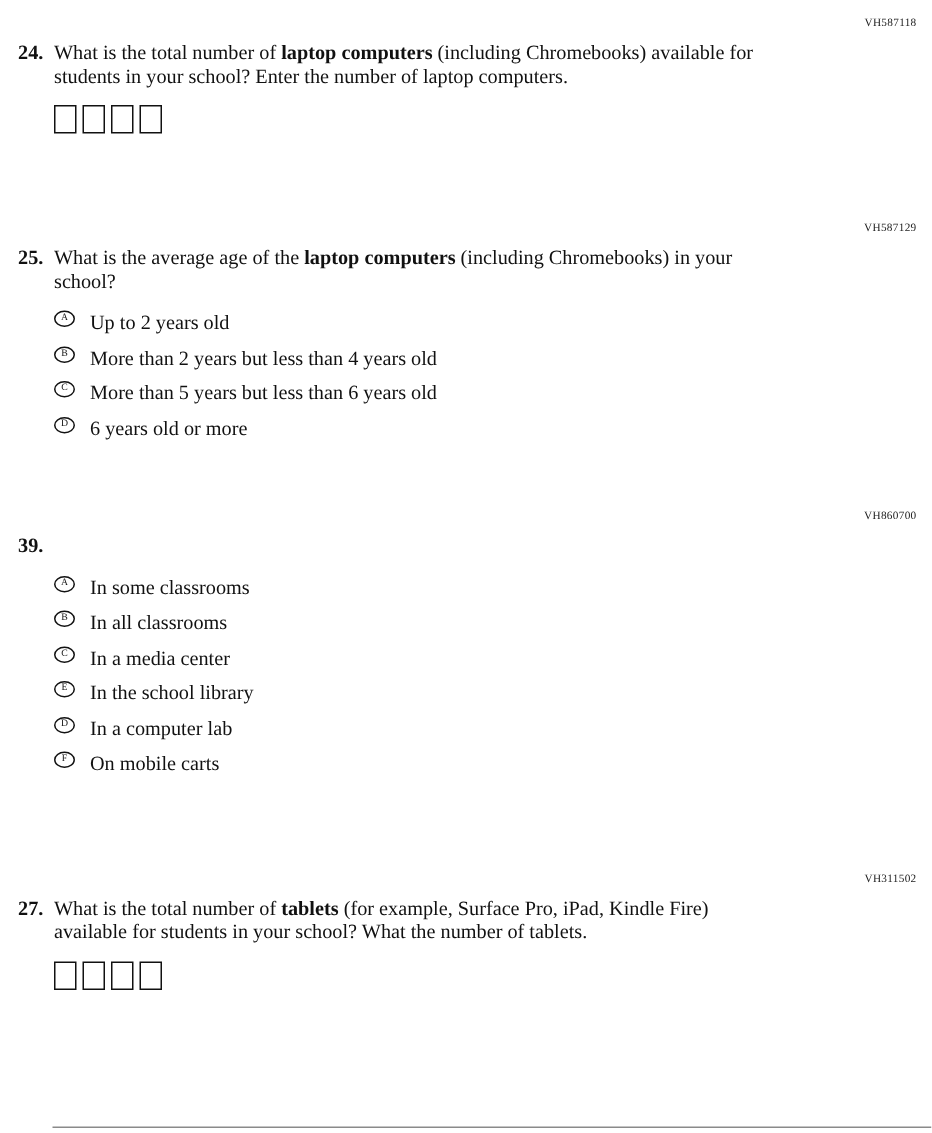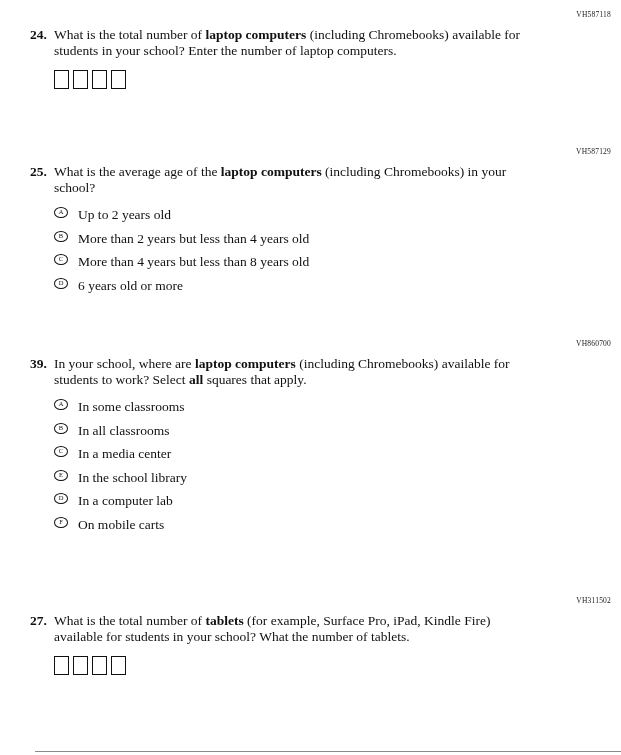--- a/index.html
+++ b/index.html
@@ -4,21 +4,21 @@
 <style>
   * { margin:0; padding:0; box-sizing:border-box; }
   html, body { background:#ffffff; }
   body {
     width:621px; height:755px;
     font-family:"Liberation Serif", serif;
     color:#111111;
     position:relative;
     overflow:hidden;
   }
-  .page { padding:10px 10px 0 30px; }
+  .page { padding:10px 10px 0 12px; }
 
   .code {
     font-size:7.5px;
     letter-spacing:0.2px;
     text-align:right;
     color:#222222;
     margin-bottom:8px;
   }
 
   .q-row { display:flex; }
@@ -100,36 +100,35 @@
       <div class="opt">
         <span class="oval">
             <span>B</span>
           </span>
         <span class="opt-label">More than 2 years but less than 4 years old</span>
       </div>
       <div class="opt">
         <span class="oval">
             <span>C</span>
           </span>
-        <span class="opt-label">More than 4 years but less than 8 years old</span>
+        <span class="opt-label">More than 5 years but less than 6 years old</span>
       </div>
       <div class="opt">
         <span class="oval">
             <span>D</span>
           </span>
         <span class="opt-label">6 years old or more</span>
       </div>
     </div>
   </div>
 
   <div class="section sec-26">
     <div class="code">VH860700</div>
     <div class="q-row">
       <span class="q-num">39.</span>
-      <div class="q-text"><span>In your school, where are </span><b>laptop computers</b><span> (including Chromebooks) available for students to work? Select </span><b>all</b><span> squares that apply.</span></div>
     </div>
     <div class="opts">
       <div class="opt">
         <span class="oval">
             <span>A</span>
           </span>
         <span class="opt-label">In some classrooms</span>
       </div>
       <div class="opt">
         <span class="oval">

